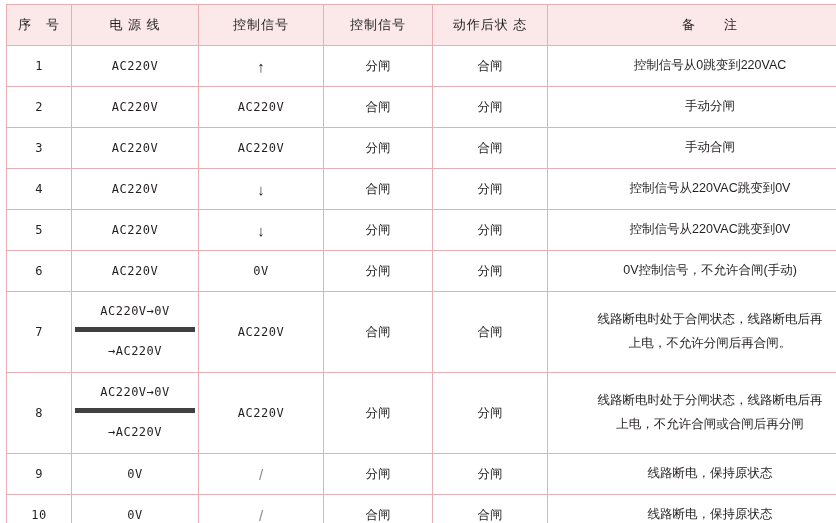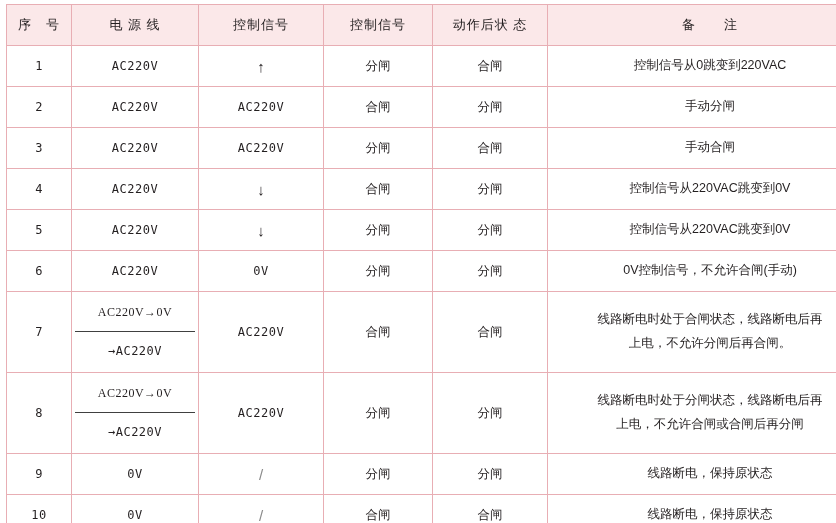--- a/index.html
+++ b/index.html
@@ -77,22 +77,21 @@
     padding: 0;
   }
   .split .half {
     height: 38px;
     display: flex;
     align-items: center;
     justify-content: center;
     box-sizing: border-box;
   }
   .split .half.top {
-    border-bottom: 1px solid #404040;
-    font-family: Liberation Serif, serif;
+    border-bottom: 5px solid #404040;
   }
   .r-tall { height: 78px; }
   .r-norm { height: 41px; }
 </style>
 </head>
 <body>
 
 <div class="sheet">
   <table class="spec">
     <thead>

